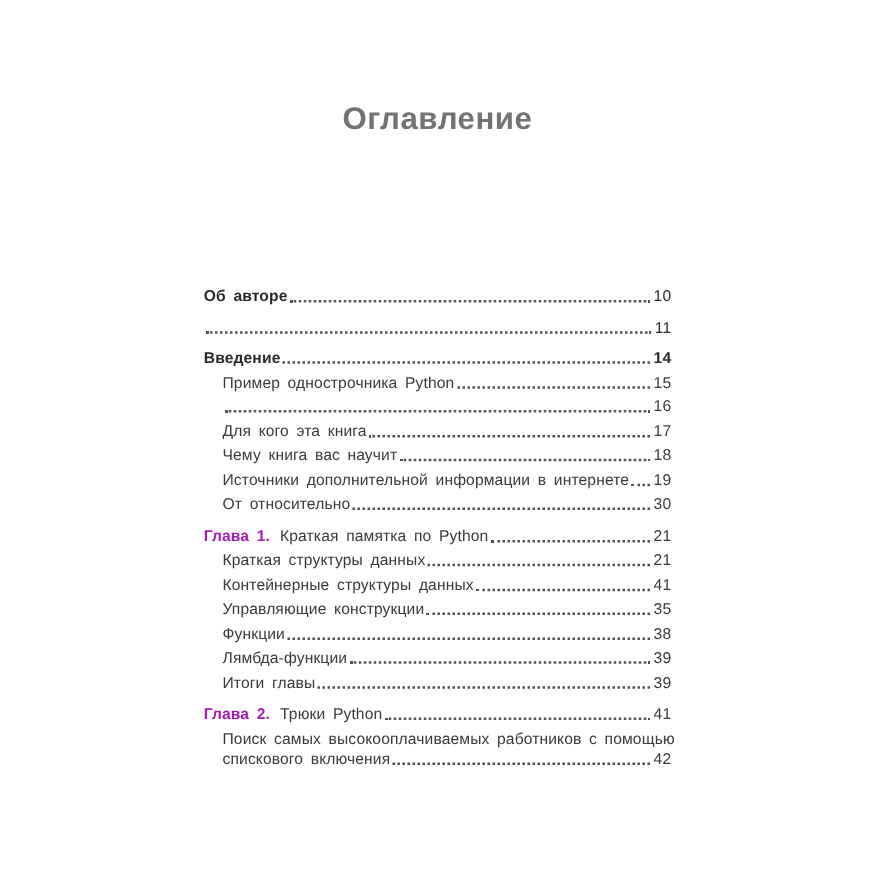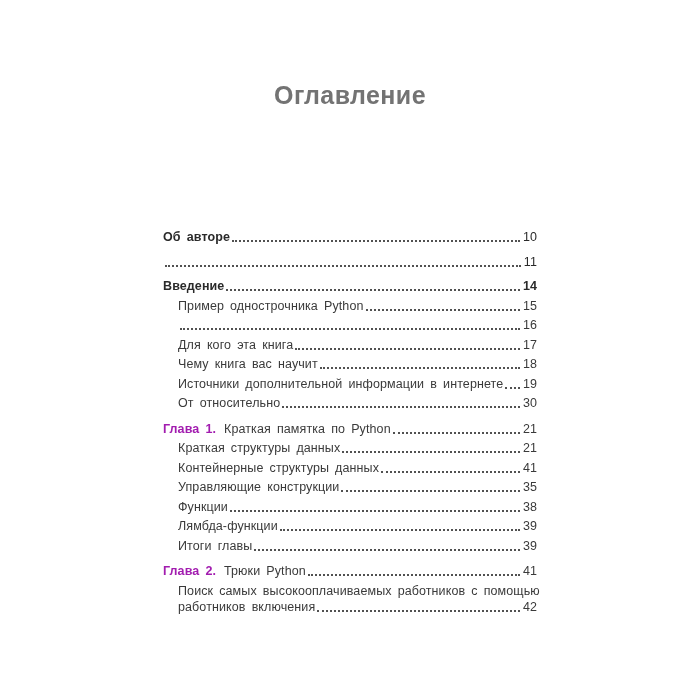--- a/index.html
+++ b/index.html
@@ -167,20 +167,20 @@
       <span class="lbl">Трюки Python</span>
       <span class="leader"></span>
       <span class="pg">41</span>
     </div>
 
     <div class="entry-2line">
       <div class="row sub">
         <span class="lbl">Поиск самых высокооплачиваемых работников с помощью</span>
       </div>
       <div class="row sub cont">
-        <span class="lbl">работников включения</span>
+        <span class="lbl">спискового включения</span>
         <span class="leader"></span>
         <span class="pg">42</span>
       </div>
     </div>
 
   </div>
 </div>
 
 </body></html>

